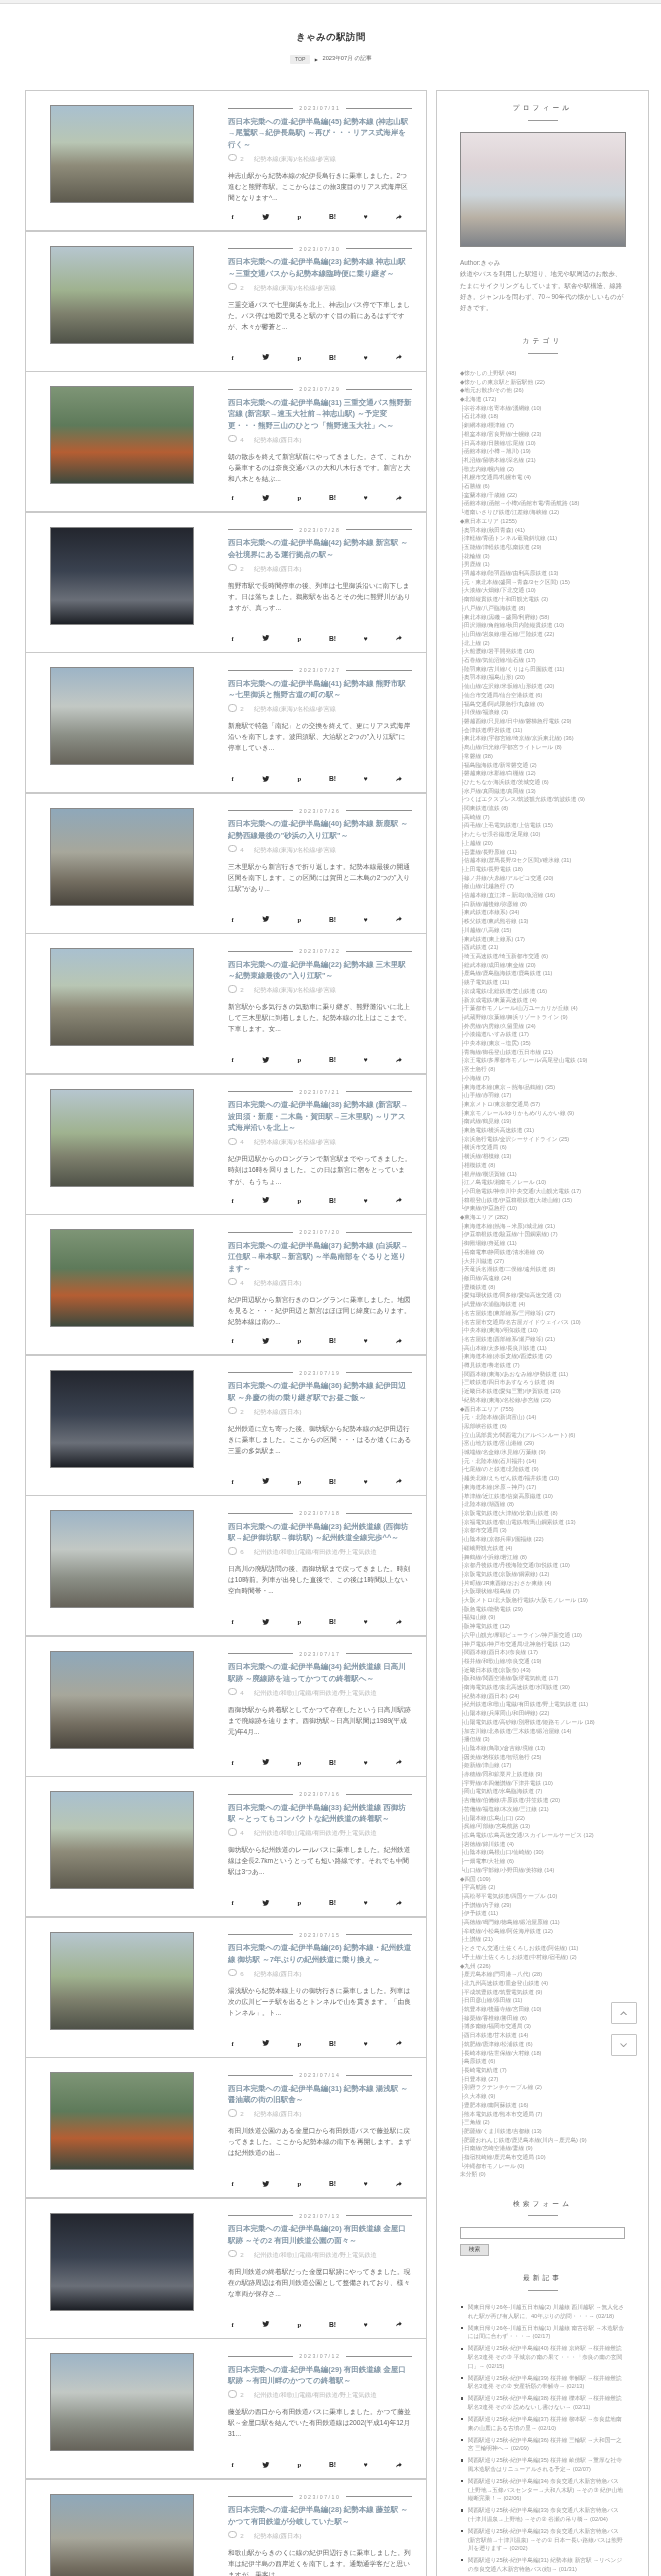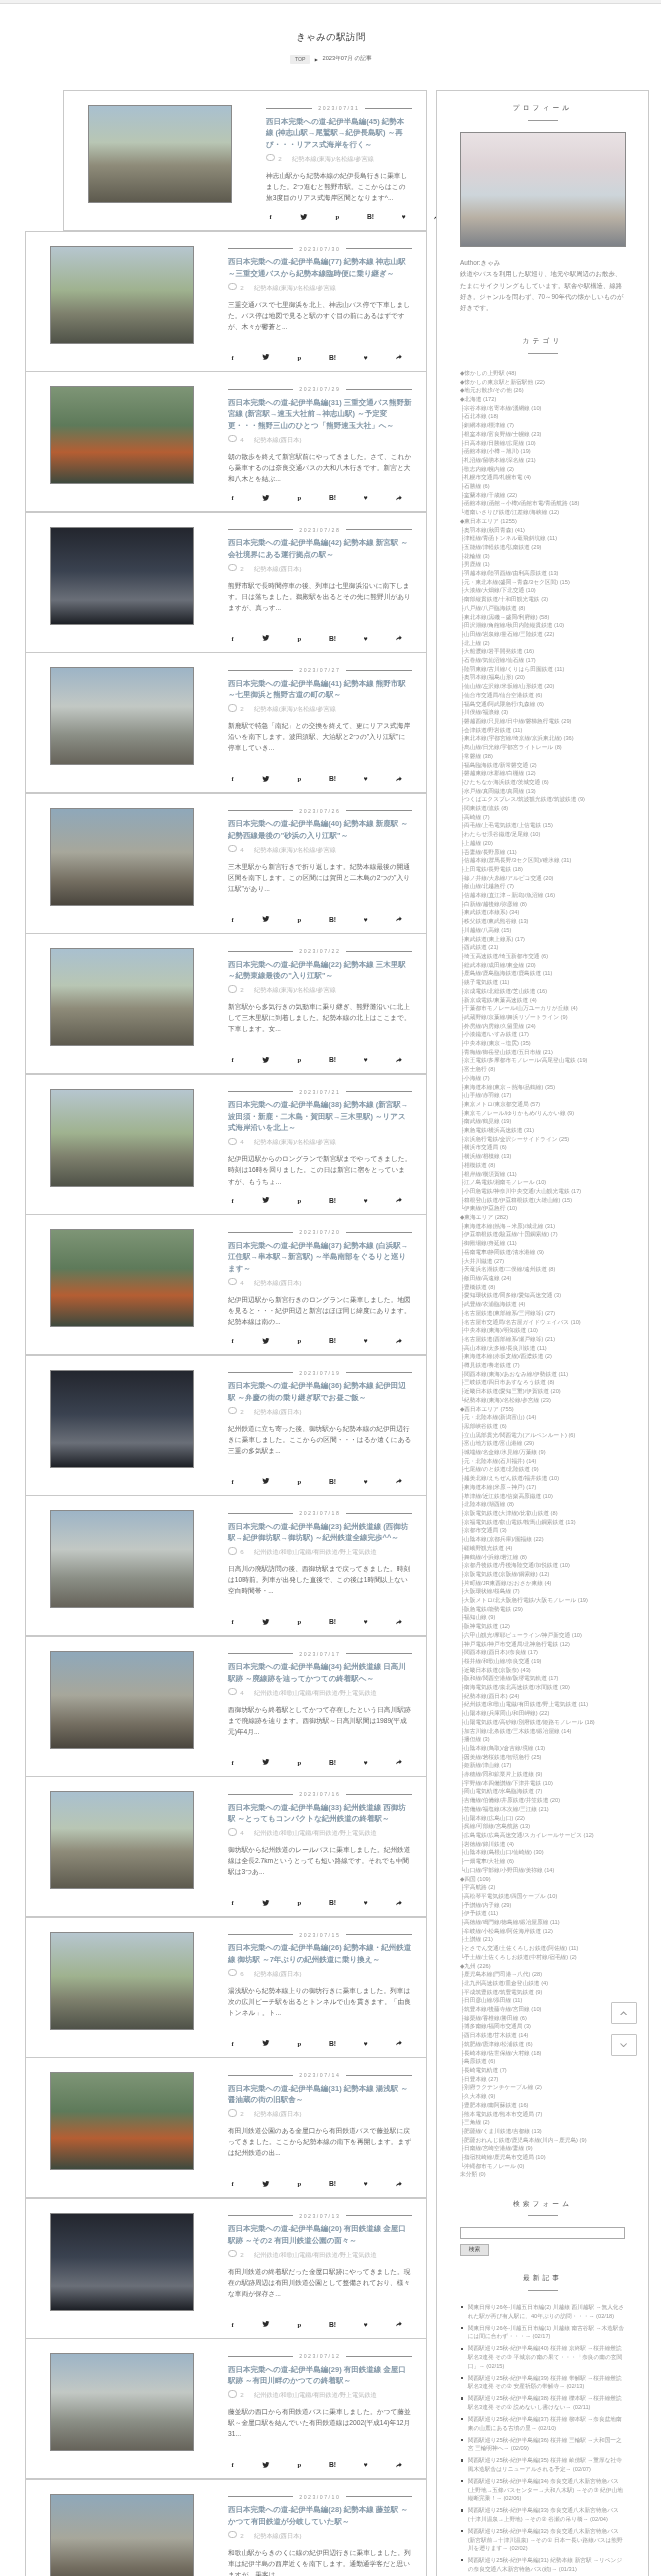--- a/index.html
+++ b/index.html
@@ -4,29 +4,29 @@
 <style>
   html,body{margin:0;padding:0;}
   body{
     width:662px;height:3091px;position:relative;background:#fff;
     font-family:"Liberation Sans","DejaVu Sans",sans-serif;color:#333;
     overflow:hidden;
   }
   .topbar{height:2.6px;background:#f2f2f2;border-bottom:0.5px solid #ddd;}
   
   .site-header{text-align:center;padding-top:27px;}
-  .site-title{font-size:9.3px;font-weight:normal;color:#3a3a3a;letter-spacing:0.5px;margin:0;cursor:pointer;}
+  .site-title{font-size:9.3px;font-weight:bold;color:#3a3a3a;letter-spacing:0.5px;margin:0;cursor:pointer;}
   .breadcrumb{margin-top:11.3px;display:flex;justify-content:center;align-items:center;gap:4.6px;}
   .bc-chip{background:#ededed;color:#666;font-size:5.2px;padding:1.5px 4.6px;border-radius:1px;cursor:pointer;}
   .bc-arrow{font-size:4.1px;color:#444;}
   .bc-cur{font-size:5.7px;color:#666;}
   
   .main-col{position:absolute;left:25px;top:90px;width:402px;}
   .post{position:relative;height:141px;box-sizing:border-box;border:0.5px solid #c9c9c9;margin-top:-0.5px;background:#fff;}
-  .post:first-child{margin-top:0;margin-left:38px;}
+  .post:first-child{margin-top:0;}
   .thumb{position:absolute;left:24px;top:14px;width:144px;height:98px;border:0.5px solid #8a8a8a;box-sizing:border-box;cursor:pointer;}
   .pbody{position:absolute;left:202px;right:14.4px;top:14px;bottom:7.2px;}
   .pdate{display:flex;align-items:center;gap:6.2px;}
   .pdate .ln{flex:1;height:0.5px;background:#909090;}
   .pdate span{font-size:5.2px;color:#9a9a9a;letter-spacing:1.5px;white-space:nowrap;}
   .ptitle{margin:4.6px 0 0;font-size:7.5px;font-weight:bold;color:#8599a9;line-height:1.55;cursor:pointer;}
   .pmeta{margin-top:3.6px;font-size:6.2px;color:#b9b9b9;}
   .bubble{display:inline-block;width:7.2px;height:5.2px;border:0.5px solid #bdbdbd;border-radius:3.6px;margin-right:3.1px;vertical-align:-0.5px;}
   .pcat{margin-left:10.3px;color:#b9b9b9;cursor:pointer;}
   .pexc{margin:6.2px 0 0;font-size:6.7px;color:#666;line-height:1.65;}
@@ -118,21 +118,21 @@
         </div>
       </article>
       <article class="post">
         <div class="thumb ph1"></div>
         <div class="pbody">
           <div class="pdate">
             <span class="ln"></span>
             <span>2023/07/30</span>
             <span class="ln"></span>
           </div>
-          <h2 class="ptitle">西日本完乗への道-紀伊半島編(77) 紀勢本線 神志山駅 ～三重交通バスから紀勢本線臨時便に乗り継ぎ～</h2>
+          <h2 class="ptitle">西日本完乗への道-紀伊半島編(23) 紀勢本線 神志山駅 ～三重交通バスから紀勢本線臨時便に乗り継ぎ～</h2>
           <div class="pmeta"><span class="cmt"><span class="bubble"></span><span>2</span></span><span class="pcat">紀勢本線(東海)/名松線/参宮線</span></div>
           <p class="pexc">三重交通バスで七里御浜を北上、神志山バス停で下車しました。バス停は地図で見ると駅のすぐ目の前にあるはずですが、木々が鬱蒼と...</p>
           <div class="picons">
             <span class="ic ic-f">f</span>
             <span class="ic">
               <svg viewBox="0 0 24 24">
                 <path d="M23 5.1c-.8.4-1.7.7-2.6.8a4.6 4.6 0 0 0 2-2.5c-.9.5-1.9.9-2.9 1.1a4.5 4.5 0 0 0-7.8 4.1A12.8 12.8 0 0 1 2.4 4a4.5 4.5 0 0 0 1.4 6 4.4 4.4 0 0 1-2-.6v.1a4.5 4.5 0 0 0 3.6 4.4c-.7.2-1.4.2-2 .1a4.5 4.5 0 0 0 4.2 3.1A9 9 0 0 1 1 19.1a12.7 12.7 0 0 0 6.9 2c8.3 0 12.8-6.9 12.8-12.8v-.6c.9-.6 1.6-1.4 2.3-2.3z"></path>
               </svg>
             </span>
             <span class="ic ic-p">p</span>

